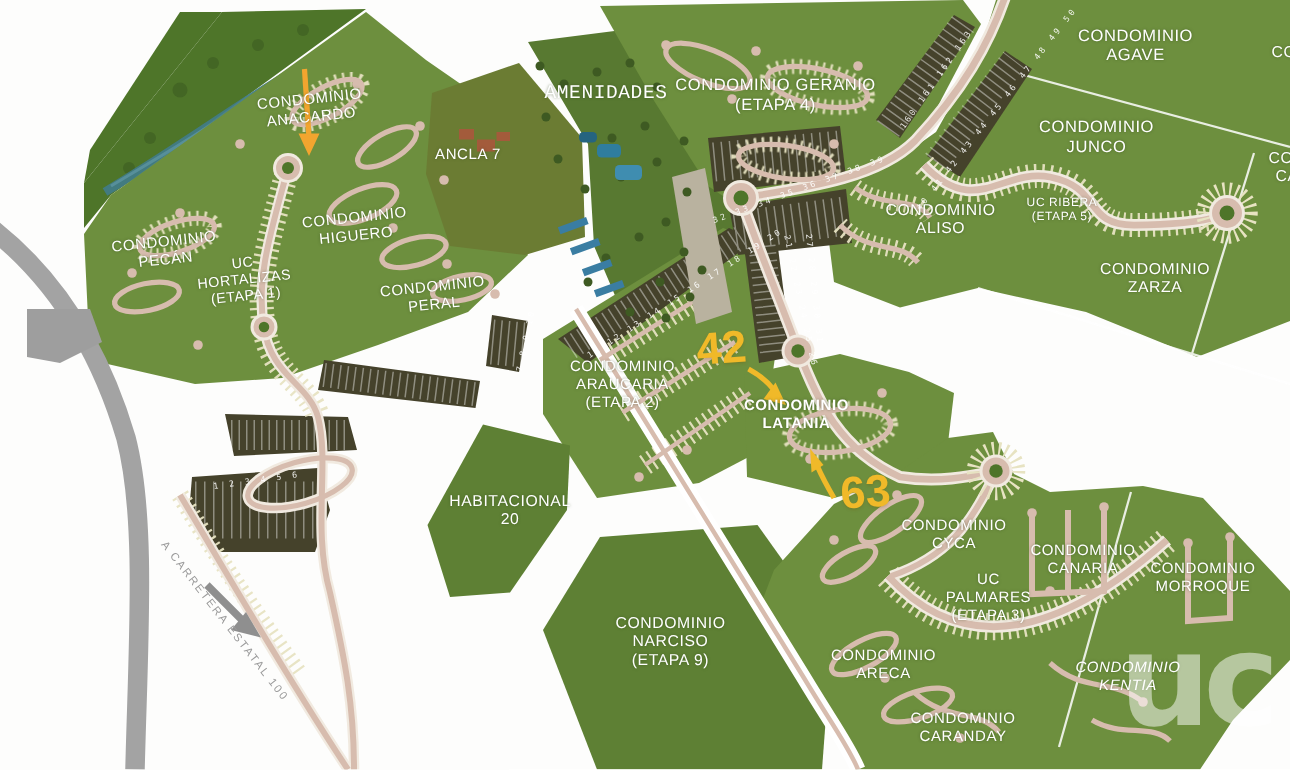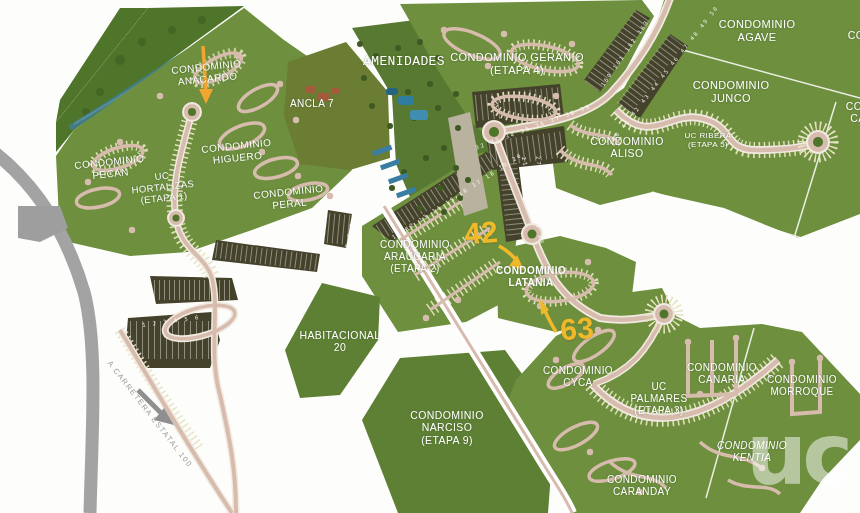--- a/index.html
+++ b/index.html
@@ -277,28 +277,30 @@
 <div class="lbl" style="left:237px;top:152px;width:80px;font-size:10px;transform:translate(-50%,-50%) rotate(-6deg);">CONDOMINIO HIGUERO</div>
 <div class="lbl" style="left:163px;top:187px;width:70px;font-size:9.5px;transform:translate(-50%,-50%) rotate(-6deg);">UC HORTALIZAS (ETAPA 1)</div>
 <div class="lbl" style="left:289px;top:198px;width:78px;font-size:10px;transform:translate(-50%,-50%) rotate(-6deg);">CONDOMINIO PERAL</div>
 <div class="lbl" style="left:312px;top:104px;width:80px;font-size:10px;">ANCLA 7</div>
 <div class="lbl" style="left:404px;top:62px;width:110px;font-size:13px;font-family:Liberation Mono, monospace;">AMENIDADES</div>
 <div class="lbl" style="left:517px;top:32px;width:145px;font-size:11px;margin-top:32px;">CONDOMINIO GERANIO (ETAPA 4)</div>
 <div class="lbl" style="left:757px;top:31px;width:92px;font-size:11px;">CONDOMINIO AGAVE</div>
 <div class="lbl" style="left:731px;top:92px;width:92px;font-size:11px;">CONDOMINIO JUNCO</div>
 <div class="lbl" style="left:627px;top:135px;width:90px;font-size:10.5px;margin-top:12px;">CONDOMINIO ALISO</div>
 <div class="lbl" style="left:708px;top:140px;width:52px;font-size:8px;">UC RIBERA (ETAPA 5)</div>
+<div class="lbl" style="left:770px;top:186px;width:92px;font-size:10.5px;">CONDOMINIO ZARZA</div>
 <div class="lbl" style="left:415px;top:257px;width:80px;font-size:10px;">CONDOMINIO ARAUCARIA (ETAPA 2)</div>
 <div class="lbl" style="left:531px;top:277px;width:82px;font-size:10px;font-weight:bold;">CONDOMINIO LATANIA</div>
 <div class="lbl" style="left:340px;top:341px;width:90px;font-size:10.5px;">HABITACIONAL 20</div>
 <div class="lbl" style="left:447px;top:428px;width:85px;font-size:10.5px;">CONDOMINIO NARCISO (ETAPA 9)</div>
-<div class="lbl" style="left:578px;top:357px;width:85px;font-size:10px;margin-top:20px;">CONDOMINIO CYCA</div>
+<div class="lbl" style="left:636px;top:357px;width:85px;font-size:10px;">CONDOMINIO CYCA</div>
 <div class="lbl" style="left:659px;top:399px;width:60px;font-size:10px;">UC PALMARES (ETAPA 3)</div>
 <div class="lbl" style="left:722px;top:374px;width:82px;font-size:10px;">CONDOMINIO CANARIA</div>
 <div class="lbl" style="left:802px;top:386px;width:90px;font-size:10px;">CONDOMINIO MORROQUE</div>
+<div class="lbl" style="left:589px;top:444px;width:82px;font-size:10px;">CONDOMINIO ARECA</div>
 <div class="lbl" style="left:642px;top:486px;width:90px;font-size:10px;">CONDOMINIO CARANDAY</div>
 <div class="lbl" style="left:752px;top:452px;width:82px;font-size:10px;font-style:italic;">CONDOMINIO KENTIA</div>
 <div class="lbl" style="left:856px;top:35px;width:40px;font-size:10.5px;">CO</div>
 <div class="lbl" style="left:858px;top:112px;width:34px;font-size:10.5px;">CON CA</div>
 
 <div class="callout" style="left:481px;top:233px;">42</div>
 <div class="callout" style="left:577px;top:329px;">63</div>
 
 <div class="lotnum" style="left:380px;top:193px;transform:rotate(-33deg);">11 12 13 14 15 16 17 18 19 20</div>
 <div class="lotnum" style="left:488px;top:198px;transform:rotate(78deg);">21 22 23 24 25 26</div>

